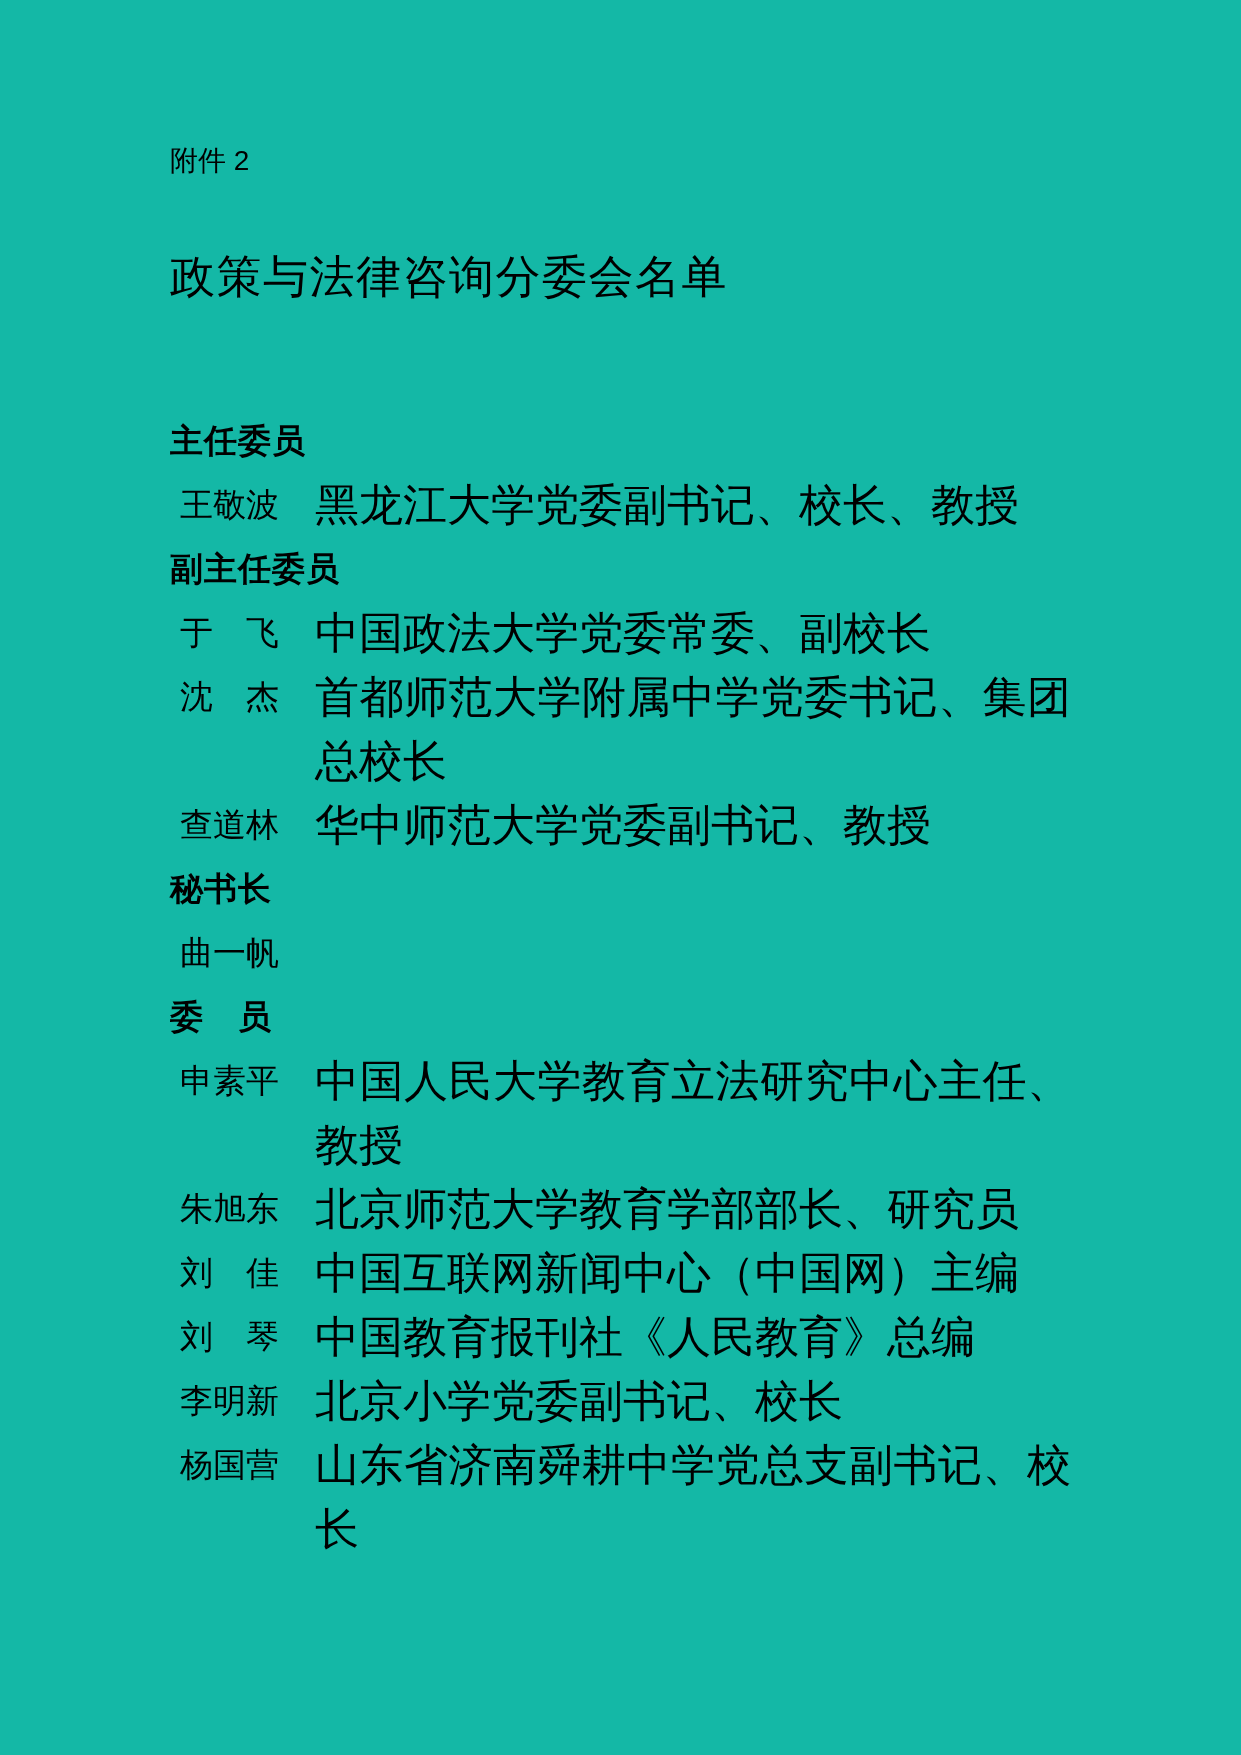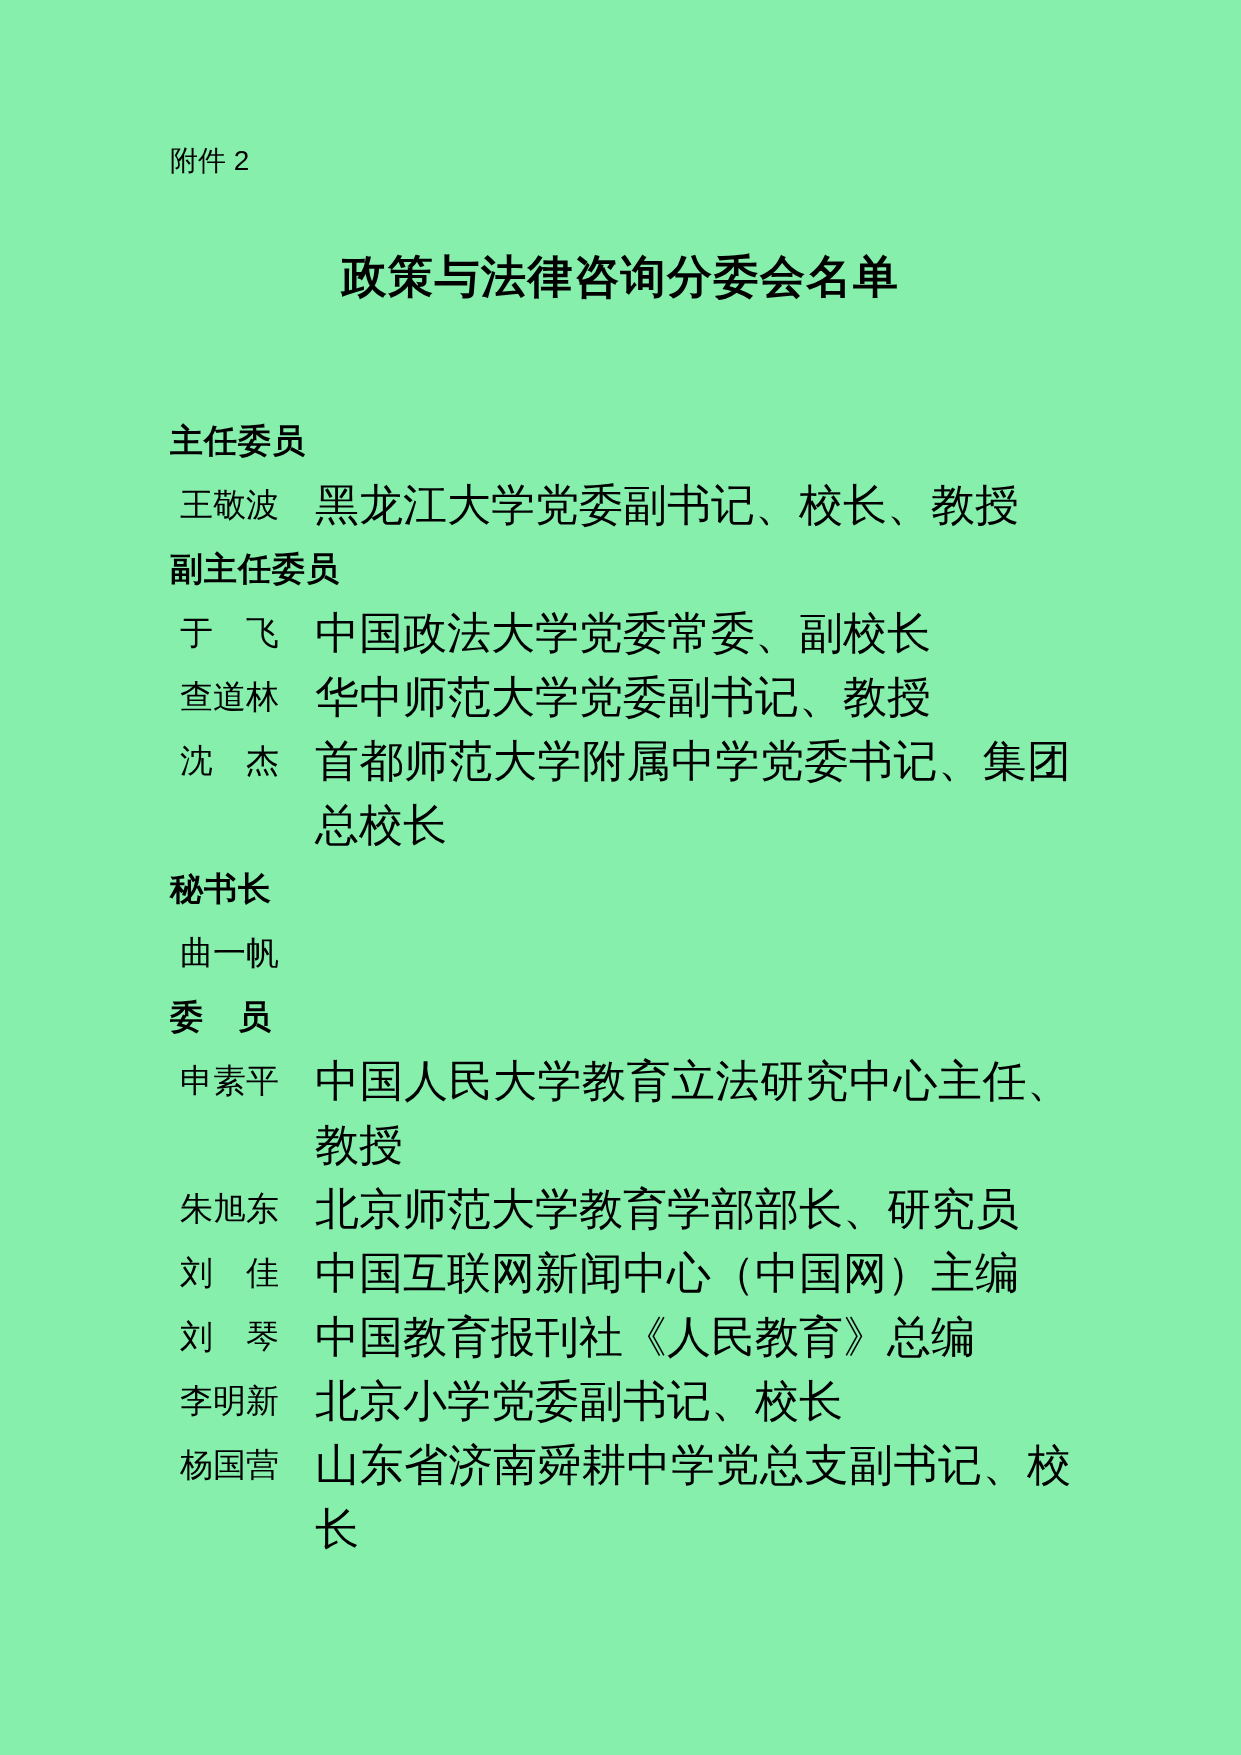--- a/index.html
+++ b/index.html
@@ -2,37 +2,37 @@
 <html><head>
 <meta charset="utf-8">
 <style>
   * { box-sizing: border-box; }
   html, body { margin: 0; padding: 0; background: #ffffff; }
   body { font-family: "Liberation Sans", sans-serif; color: #000000; }
   .page {
     position: relative;
     width: 1241px;
     height: 1755px;
-    background: #86efac;
+    background: #14b8a6;
     overflow: hidden;
   }
   .content { padding: 145px 170px 0 170px; }
   .attachment {
     margin: 0;
     font-size: 28px;
     line-height: 32px;
     font-weight: 400;
   }
   .title {
     margin: 76px 0 0 0;
     font-size: 45px;
     line-height: 48px;
-    font-weight: 700;
+    font-weight: 400;
     letter-spacing: 1.5px;
-    text-align: center;
+    text-align: left;
   }
   .list { margin-top: 108px; }
   .heading {
     margin: 0;
     font-size: 33px;
     line-height: 64px;
     font-weight: 700;
     letter-spacing: 1px;
   }
   .note {
@@ -74,26 +74,26 @@
         <span class="name">王敬波</span>
         <span class="pos">黑龙江大学党委副书记、校长、教授</span>
       </div>
 
       <h2 class="heading">副主任委员</h2>
       <div class="row">
         <span class="name">于　飞</span>
         <span class="pos">中国政法大学党委常委、副校长</span>
       </div>
       <div class="row">
+        <span class="name">沈　杰</span>
+        <span class="pos">首都师范大学附属中学党委书记、集团总校长</span>
+      </div>
+      <div class="row">
         <span class="name">查道林</span>
         <span class="pos">华中师范大学党委副书记、教授</span>
-      </div>
-      <div class="row">
-        <span class="name">沈　杰</span>
-        <span class="pos">首都师范大学附属中学党委书记、集团总校长</span>
       </div>
 
       <h2 class="heading">秘书长</h2>
       <div class="row">
         <span class="name">曲一帆</span>
       </div>
 
       <h2 class="heading">委　员</h2>
       <div class="row">
         <span class="name">申素平</span>

